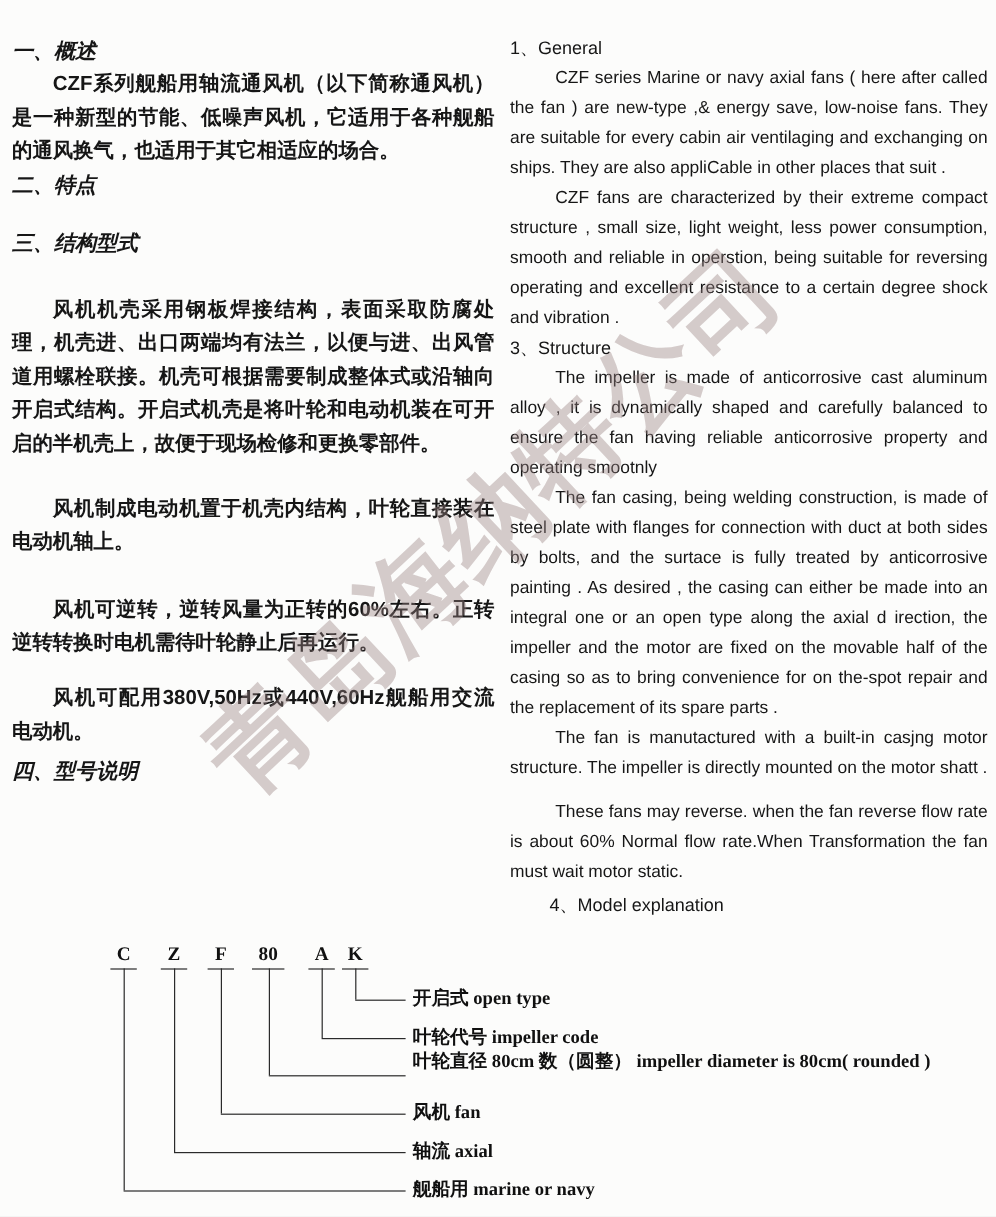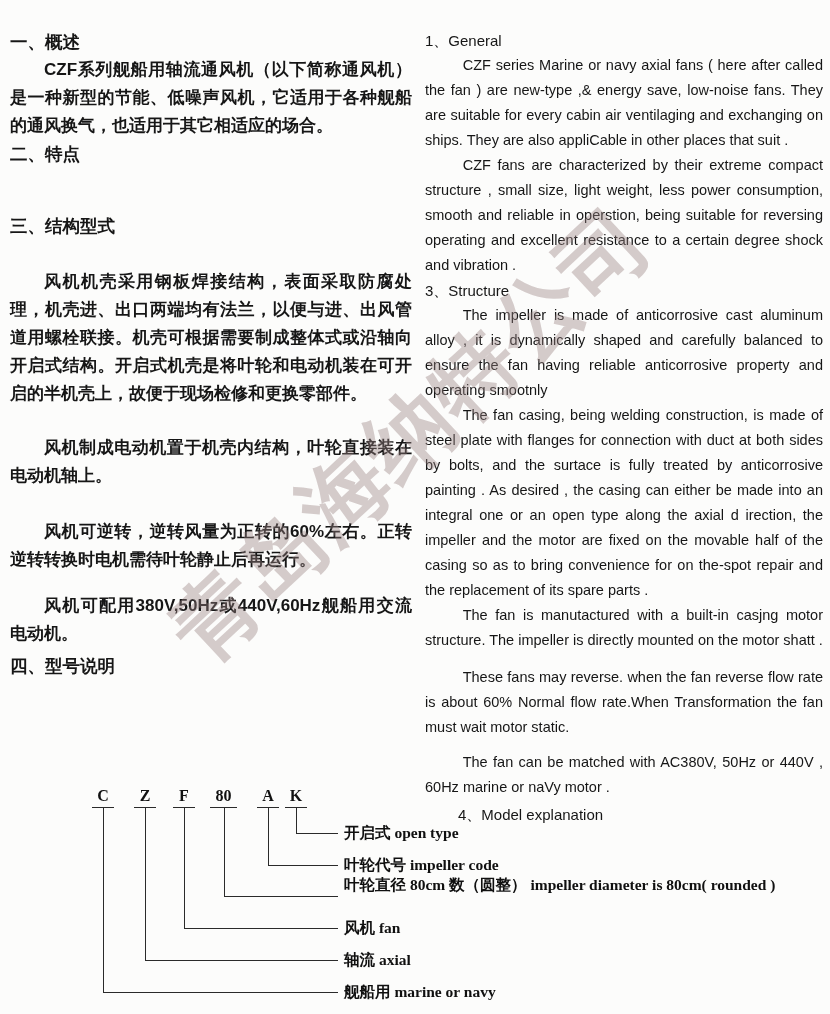--- a/index.html
+++ b/index.html
@@ -17,21 +17,21 @@
     position:absolute;left:10px;top:28px;width:402px;
     font-size:17px;line-height:28px;font-weight:700;
     text-align:justify;
   }
   .col-right{
     position:absolute;left:425px;top:28px;width:398px;
     font-size:14.5px;line-height:25px;font-weight:400;
     text-align:justify;
   }
   .col-left h3{
-    margin:0;font-size:17.5px;font-weight:800;line-height:28px;
+    margin:0;font-size:17.5px;font-weight:800;line-height:28px;font-style:italic;
   }
   .col-left p{
     margin:0;text-indent:2em;
   }
   .col-right h3{
     margin:0;font-size:15px;font-weight:400;line-height:25px;
   }
   .col-right p{
     margin:0;text-indent:2.6em;
   }
@@ -69,41 +69,40 @@
 <div class="page">
 
   <div class="watermark">青岛海纳特公司</div>
 
   <div class="col-left">
     <h3>一、概述</h3>
     <p>CZF系列舰船用轴流通风机（以下简称通风机）是一种新型的节能、低噪声风机，它适用于各种舰船的通风换气，也适用于其它相适应的场合。</p>
 
     <h3 style="margin-top:0;">二、特点</h3>
 
-    <h3 style="margin-top:44px;">三、结构型式</h3>
+    <h3 style="margin-top:20px;">三、结构型式</h3>
     <p style="margin-top:28px;">风机机壳采用钢板焊接结构，表面采取防腐处理，机壳进、出口两端均有法兰，以便与进、出风管道用螺栓联接。机壳可根据需要制成整体式或沿轴向开启式结构。开启式机壳是将叶轮和电动机装在可开启的半机壳上，故便于现场检修和更换零部件。</p>
     <p style="margin-top:26px;">风机制成电动机置于机壳内结构，叶轮直接装在电动机轴上。</p>
     <p style="margin-top:28px;">风机可逆转，逆转风量为正转的60%左右。正转逆转转换时电机需待叶轮静止后再运行。</p>
     <p style="margin-top:18px;">风机可配用380V,50Hz或440V,60Hz舰船用交流电动机。</p>
 
     <h3 style="margin-top:4px;">四、型号说明</h3>
   </div>
 
   <div class="col-right">
     <h3>1、General</h3>
     <p>CZF series Marine or navy axial fans ( here after called the fan ) are new-type ,&amp; energy save, low-noise fans. They are suitable for every cabin air ventilaging and exchanging on ships. They are also appliCable in other places that suit .</p>
 
     <p>CZF fans are characterized by their extreme compact structure , small  size, light weight, less power consumption, smooth and reliable in operstion, being suitable for reversing operating and excellent resistance to a certain degree shock and vibration .</p>
 
     <h3>3、Structure</h3>
     <p>The impeller is made of anticorrosive cast aluminum alloy , it is dynamically shaped and carefully balanced to ensure the fan having reliable anticorrosive property and operating smootnly</p>
     <p>The fan casing, being welding construction, is made of steel plate with flanges for connection with duct at both sides by bolts, and the surtace is fully treated by anticorrosive painting . As desired , the casing can either be made into an integral one or an open type along the axial d irection, the impeller and the motor are fixed on the movable half of the casing so as to bring convenience for on the-spot repair and the replacement of its spare parts .</p>
     <p>The fan is manutactured with a built-in casjng motor structure. The impeller is directly mounted on the motor shatt .</p>
     <p style="margin-top:12px;">These fans may reverse. when the fan reverse flow rate is about 60% Normal flow rate.When Transformation the fan must wait motor static.</p>
-    <p style="margin-top:10px;">The fan can be matched with AC380V, 50Hz or 440V , 60Hz marine or naVy motor .</p>
 
     <h3 class="indent-head" style="margin-top:2px;">4、Model explanation</h3>
   </div>
 
   <div class="diagram">
 
     <span class="code-letter" style="left:92px;width:22px;">C</span>
     <span class="code-letter" style="left:134px;width:22px;">Z</span>
     <span class="code-letter" style="left:173px;width:22px;">F</span>
     <span class="code-letter" style="left:210px;width:27px;">80</span>

